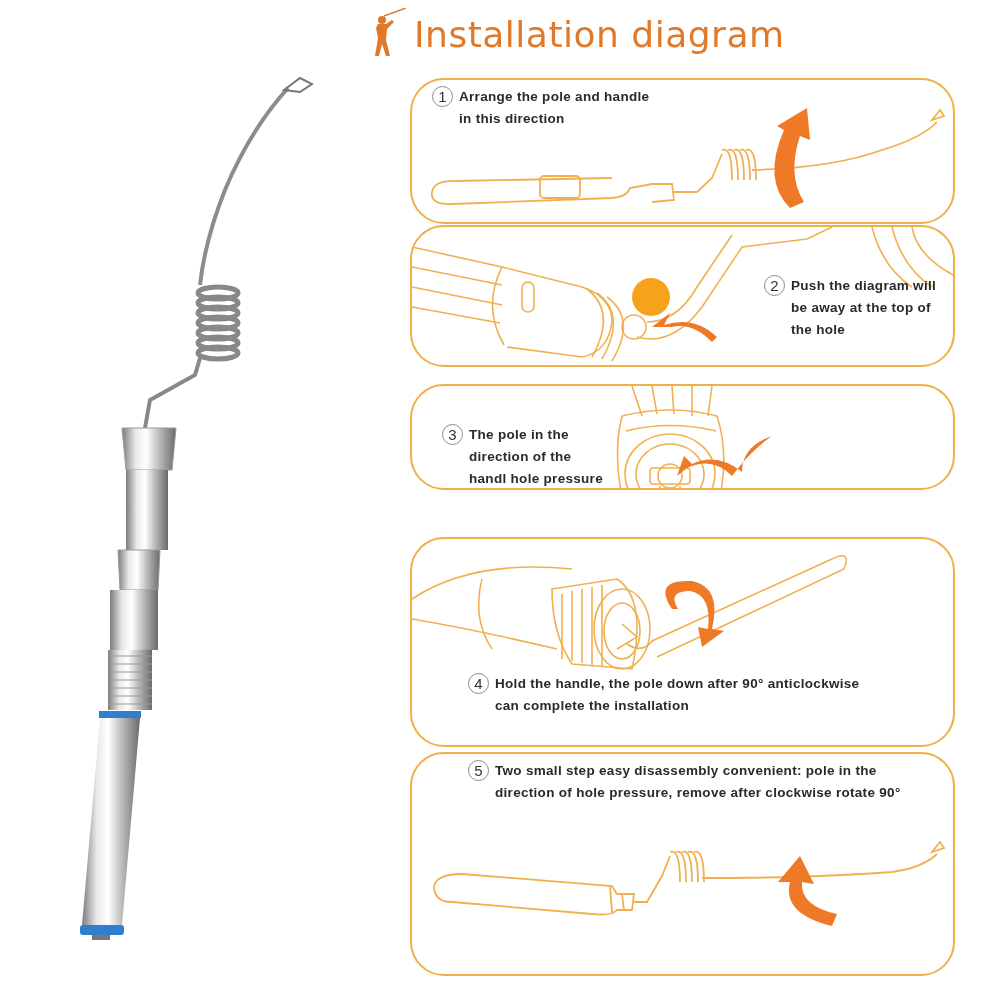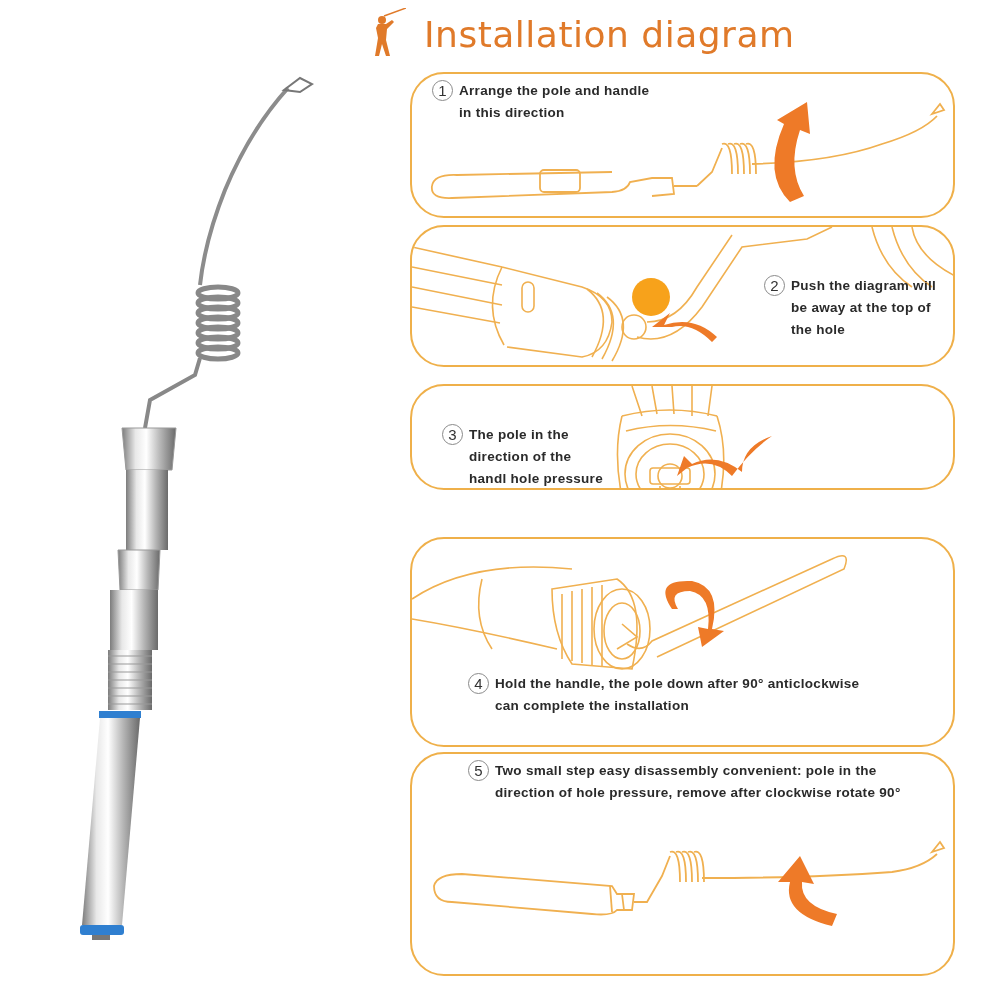--- a/index.html
+++ b/index.html
@@ -1,20 +1,20 @@
 <!DOCTYPE html>
 <html><head>
 <meta charset="utf-8">
 <style>
   html, body { margin:0; padding:0; background:#ffffff; }
   body { width:1001px; height:1001px; position:relative; overflow:hidden; font-family:"Liberation Sans", sans-serif; }
   .product { position:absolute; left:0; top:0; width:380px; height:1001px; }
   .title-wrap { position:absolute; left:372px; top:4px; height:60px; display:flex; align-items:center; }
   .title-icon { width:34px; height:52px; }
-  .title { font-family:"DejaVu Sans", sans-serif; font-size:36px; color:#e07a2a; letter-spacing:0.5px; margin-left:18px; }
+  .title { font-family:"DejaVu Sans", sans-serif; font-size:36px; color:#e07a2a; letter-spacing:0.5px; margin-left:8px; }
   .panel { position:absolute; left:410px; width:545px; border:2.5px solid #efb04a; border-radius:34px; background:#fff; overflow:hidden; box-sizing:border-box; }
   .panel svg.art { position:absolute; left:0; top:0; }
   .step { position:absolute; font-size:13.5px; line-height:22px; color:#2a2a2a; font-weight:bold; letter-spacing:0.3px; }
   .num { display:inline-block; width:19px; height:19px; border:1.5px solid #8a8a8a; border-radius:50%; text-align:center; line-height:19px; font-size:15px; font-weight:normal; color:#333; margin-right:6px; vertical-align:middle; position:relative; top:-1px; }
   .step-text { white-space:pre-line; display:inline-block; vertical-align:top; }
 </style>
 </head>
 <body>
 
 <div class="product">
@@ -75,21 +75,21 @@
 
 <div class="title-wrap">
   <svg class="title-icon" viewBox="0 0 34 52">
     <path d="M12 8 L34 0" stroke="#e07a2a" stroke-width="1.5" fill="none"></path>
     <circle cx="10" cy="12" r="4" fill="#e07a2a"></circle>
     <path d="M6 16 L14 16 L20 12 L22 14 L15 21 L14 32 L18 48 L14 48 L10 36 L7 48 L3 48 L6 30 L4 20 Z" fill="#e07a2a"></path>
   </svg>
   <span class="title">Installation diagram</span>
 </div>
 
-<div class="panel" style="top:72px;height:146px;">
+<div class="panel" style="top:78px;height:146px;">
   <svg class="art" width="545" height="146">
     <g fill="none" stroke="#f0b050" stroke-width="1.8">
       <path d="M20 112 Q18 125 40 124 L200 118 Q215 117 218 108 L240 104 L260 104 L262 120 L240 122"></path>
       <path d="M20 112 Q22 100 45 101 L200 98"></path>
       <rect x="128" y="96" width="40" height="22" rx="4"></rect>
       <line x1="262" y1="112" x2="285" y2="112"></line>
       <path d="M285 112 L300 98 L310 74"></path>
       <path d="M310 70 q10 -4 10 30 M316 70 q10 -4 10 30 M322 70 q10 -4 10 30 M328 70 q10 -4 10 30 M334 70 q10 -4 10 30"></path>
       <path d="M340 90 Q420 88 470 70 Q510 58 525 42"></path>
       <path d="M520 40 L528 30 L532 36 Z"></path>

